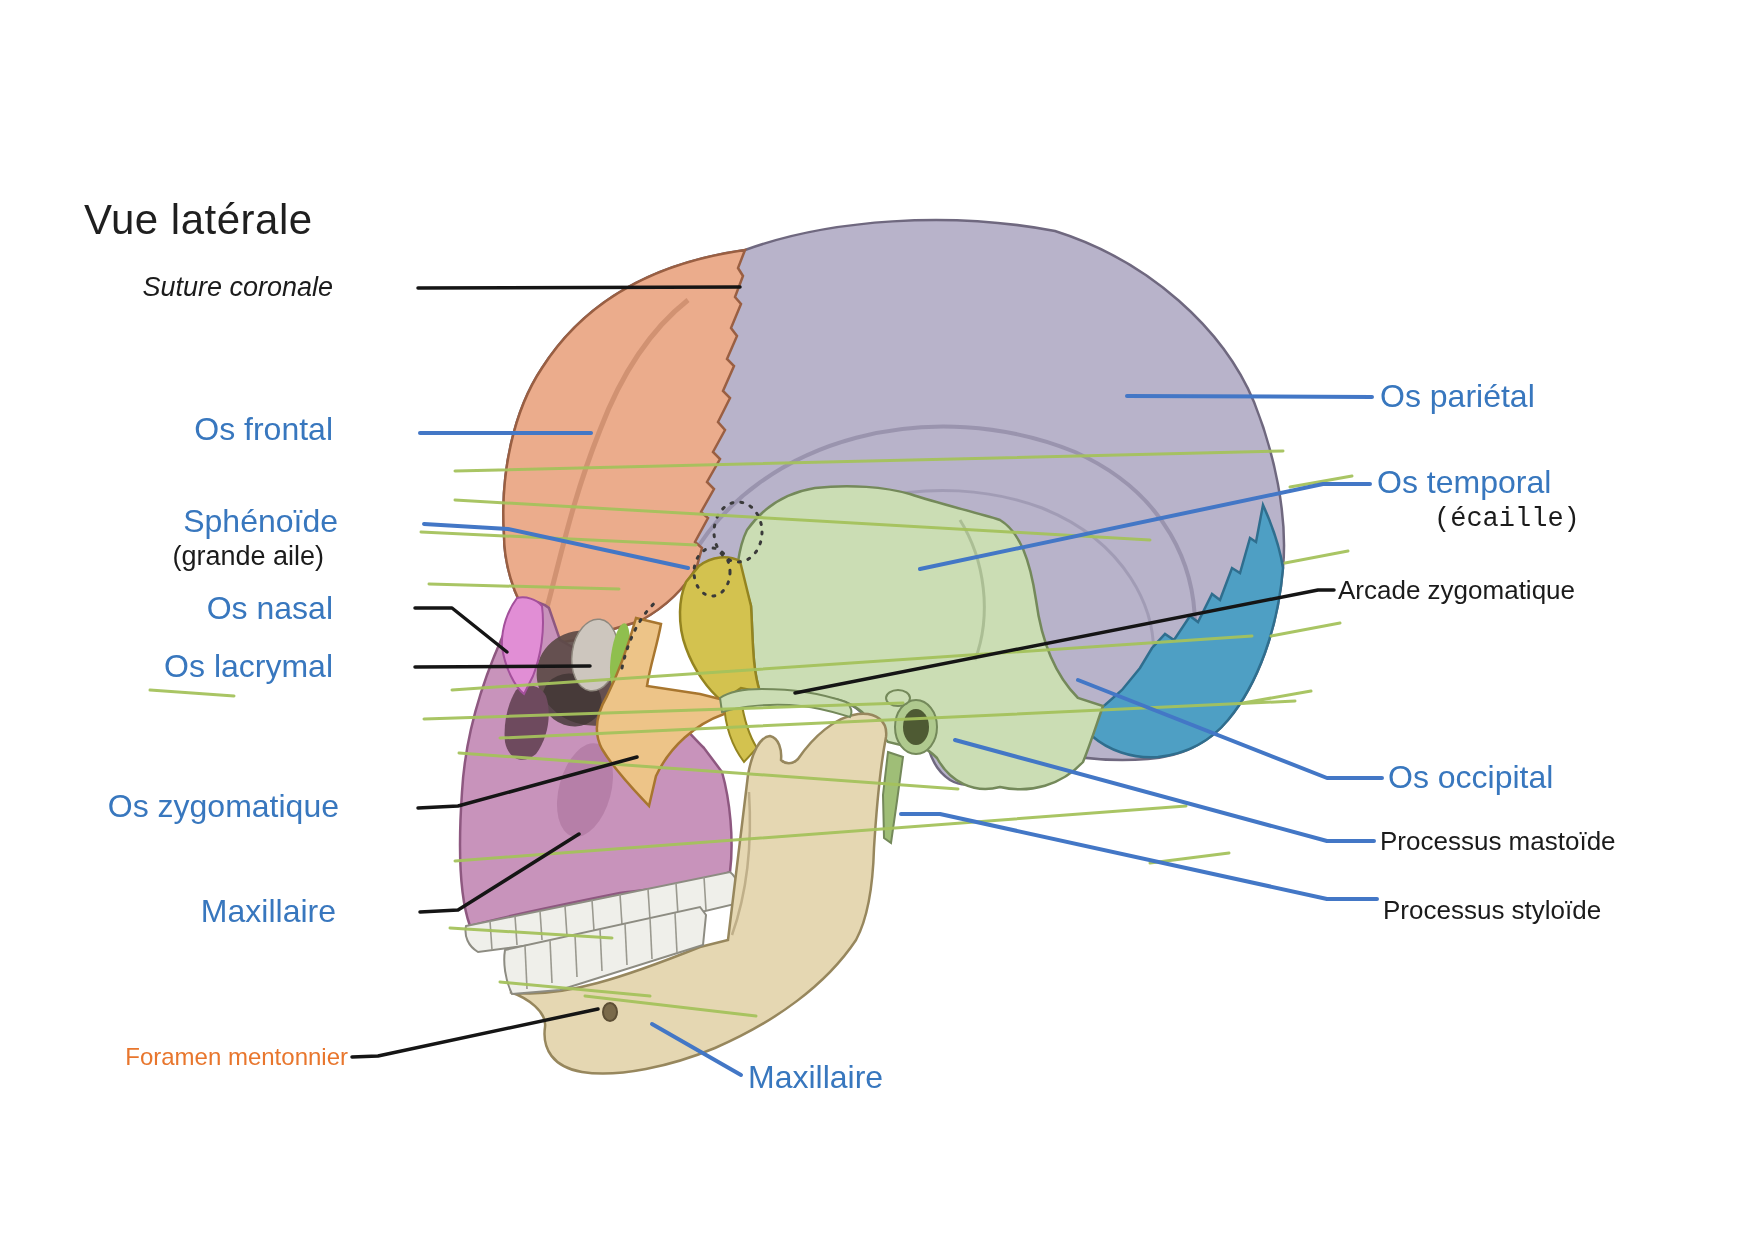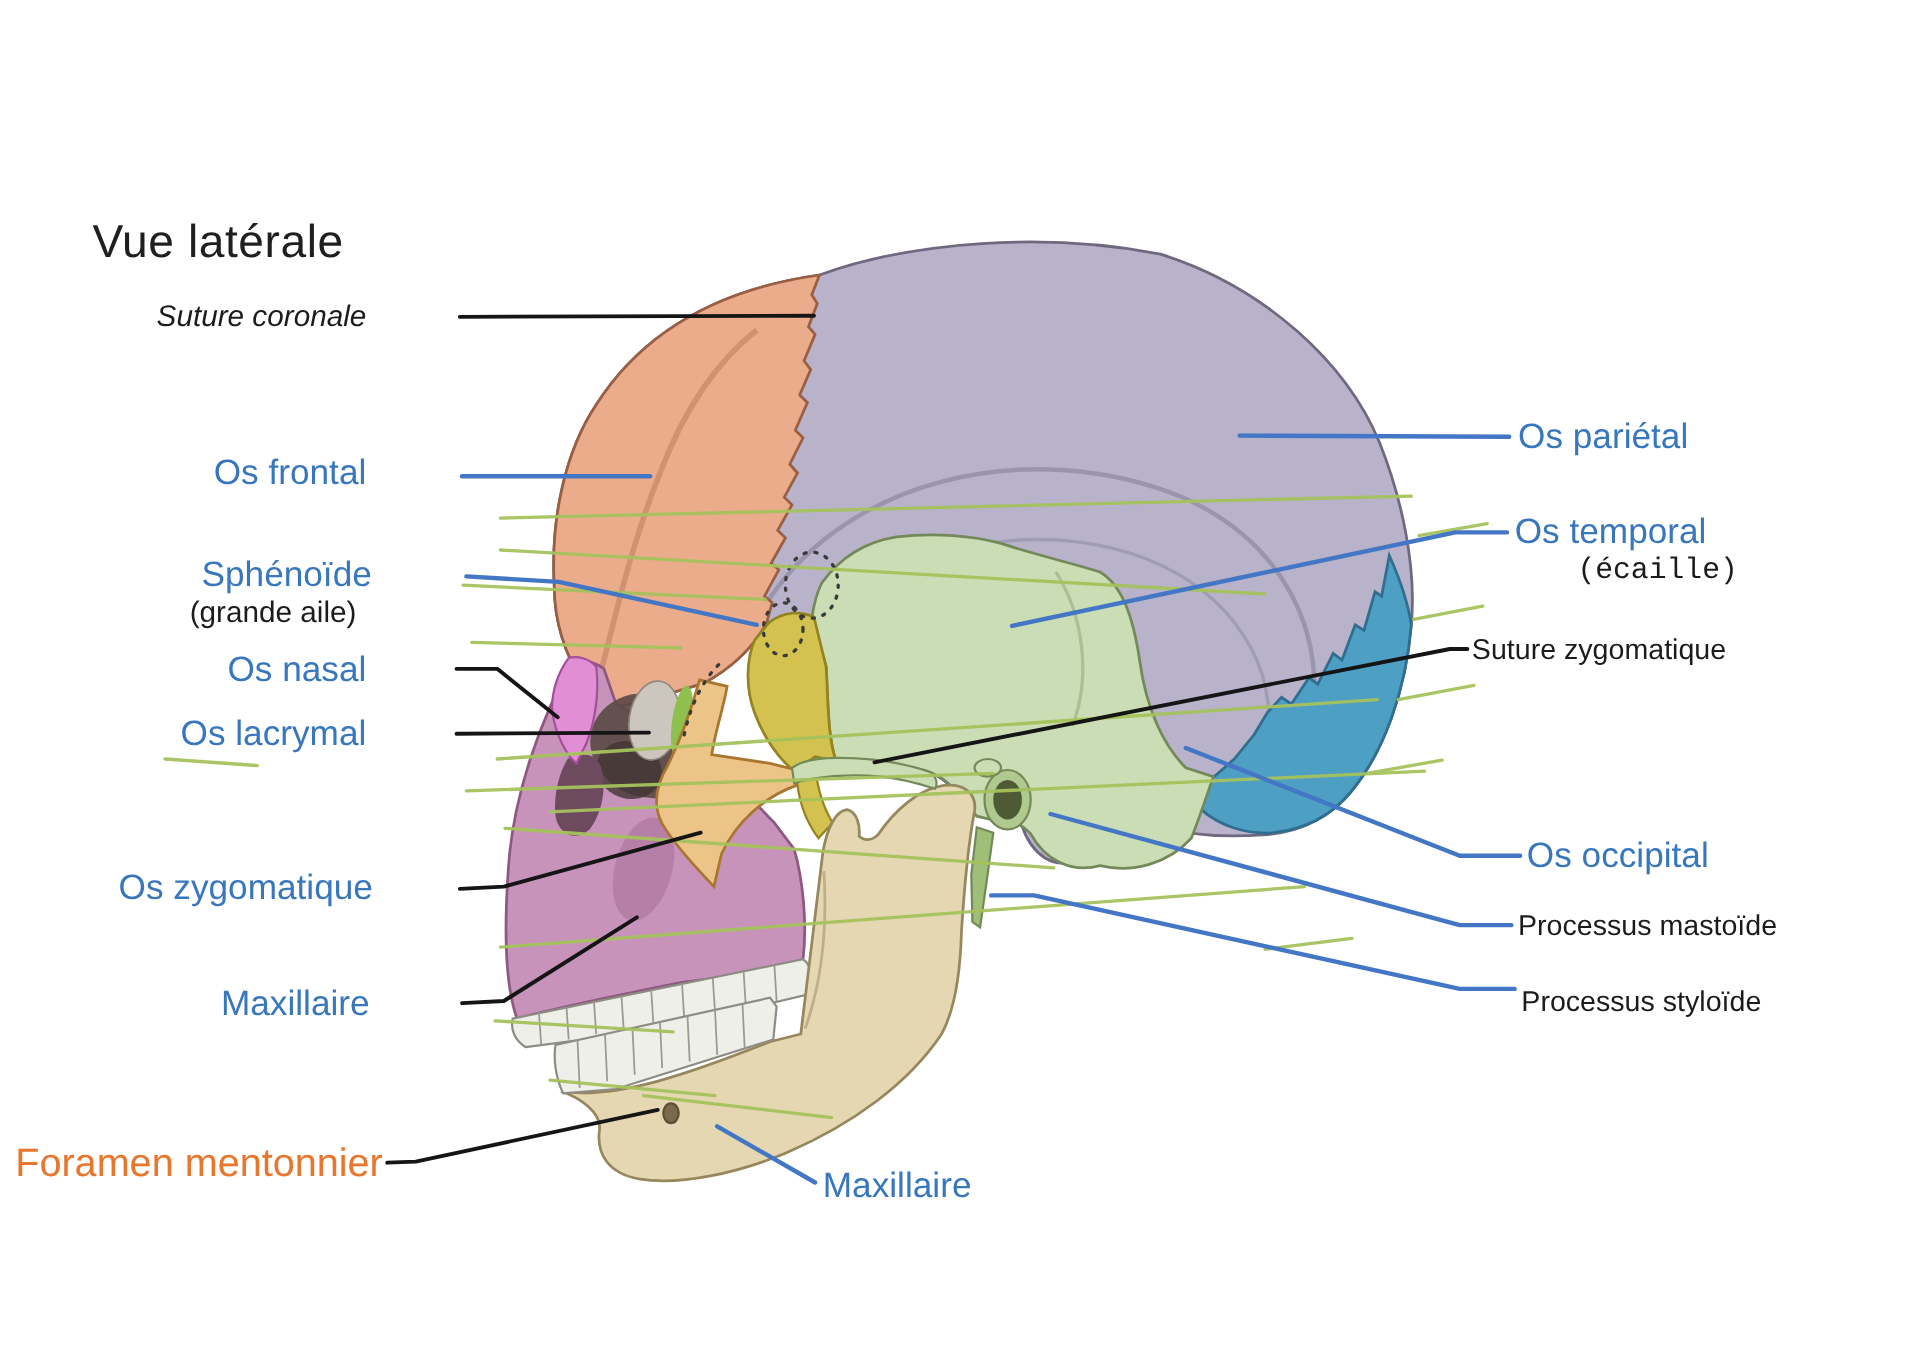--- a/index.html
+++ b/index.html
@@ -3,21 +3,21 @@
 <meta charset="utf-8">
 <style>
   html,body{margin:0;padding:0;background:#fff;}
   #stage{position:relative;width:1690px;height:1241px;background:#ffffff;overflow:hidden;
          font-family:"Liberation Sans",sans-serif;}
   #skull-svg{position:absolute;left:0;top:0;width:1754px;height:1241px;}
   .lbl{position:absolute;transform:translateY(-50%);white-space:nowrap;line-height:1.1;}
   .lbl.blue{color:#3877BE;font-size:32px;}
   .lbl.blk{color:#1b1b1b;font-size:26px;}
   .lbl.blk-md{color:#1b1b1b;font-size:27px;}
-  .lbl.orange{color:#E8762D;font-size:36px;}
+  .lbl.orange{color:#E8762D;font-size:24px;}
   .lbl.italic{font-style:italic;}
   #page-title{position:absolute;left:84px;top:196px;color:#1f1f1f;font-size:42px;letter-spacing:.5px;}
   
   #lbl-suture{right:1357px;top:288px;text-align:center;}
   #lbl-frontal{right:1357px;top:430px;}
   #lbl-sphenoide{right:1352px;top:522px;}
   #lbl-grande-aile{right:1366px;top:557px;}
   #lbl-nasal{right:1357px;top:609px;}
   #lbl-lacrymal{right:1357px;top:667px;}
   #lbl-zygomatique{right:1351px;top:807px;}
@@ -193,18 +193,18 @@
   <div id="lbl-nasal" class="lbl blue">Os nasal</div>
   <div id="lbl-lacrymal" class="lbl blue">Os lacrymal</div>
   <div id="lbl-zygomatique" class="lbl blue">Os zygomatique</div>
   <div id="lbl-maxillaire" class="lbl blue">Maxillaire</div>
   <div id="lbl-foramen" class="lbl orange">Foramen mentonnier</div>
   <div id="lbl-mandibule" class="lbl blue">Maxillaire</div>
 
   <div id="lbl-parietal" class="lbl blue">Os pariétal</div>
   <div id="lbl-temporal" class="lbl blue">Os temporal</div>
   <div id="lbl-ecaille" class="lbl blk-md">(écaille)</div>
-  <div id="lbl-arcade" class="lbl blk">Suture zygomatique</div>
+  <div id="lbl-arcade" class="lbl blk">Arcade zygomatique</div>
   <div id="lbl-occipital" class="lbl blue">Os occipital</div>
   <div id="lbl-mastoide" class="lbl blk">Processus mastoïde</div>
   <div id="lbl-styloide" class="lbl blk">Processus styloïde</div>
 
 </div>
 
 </body></html>

